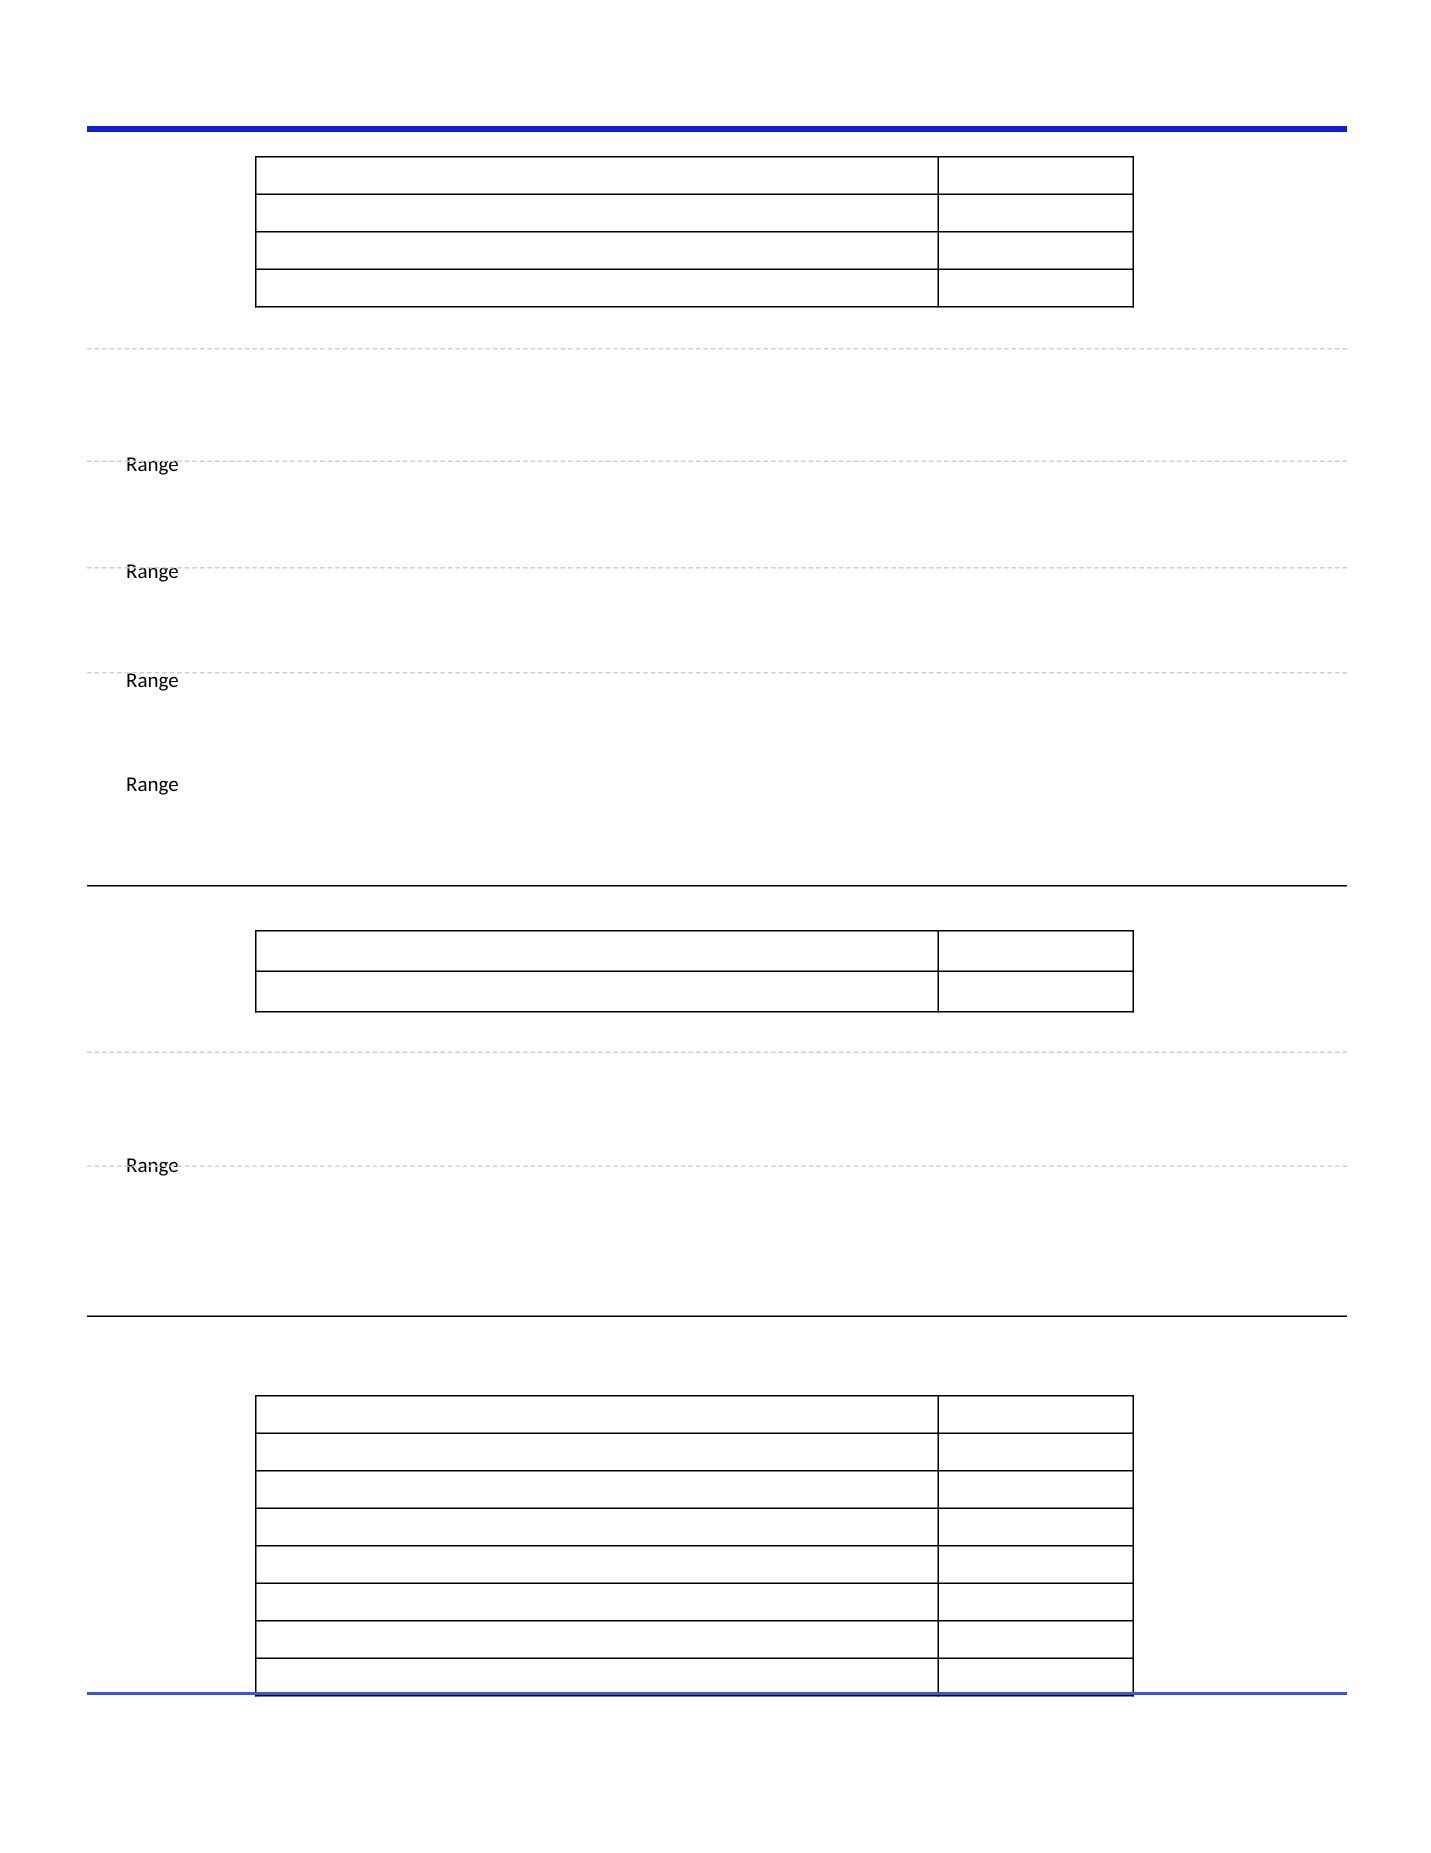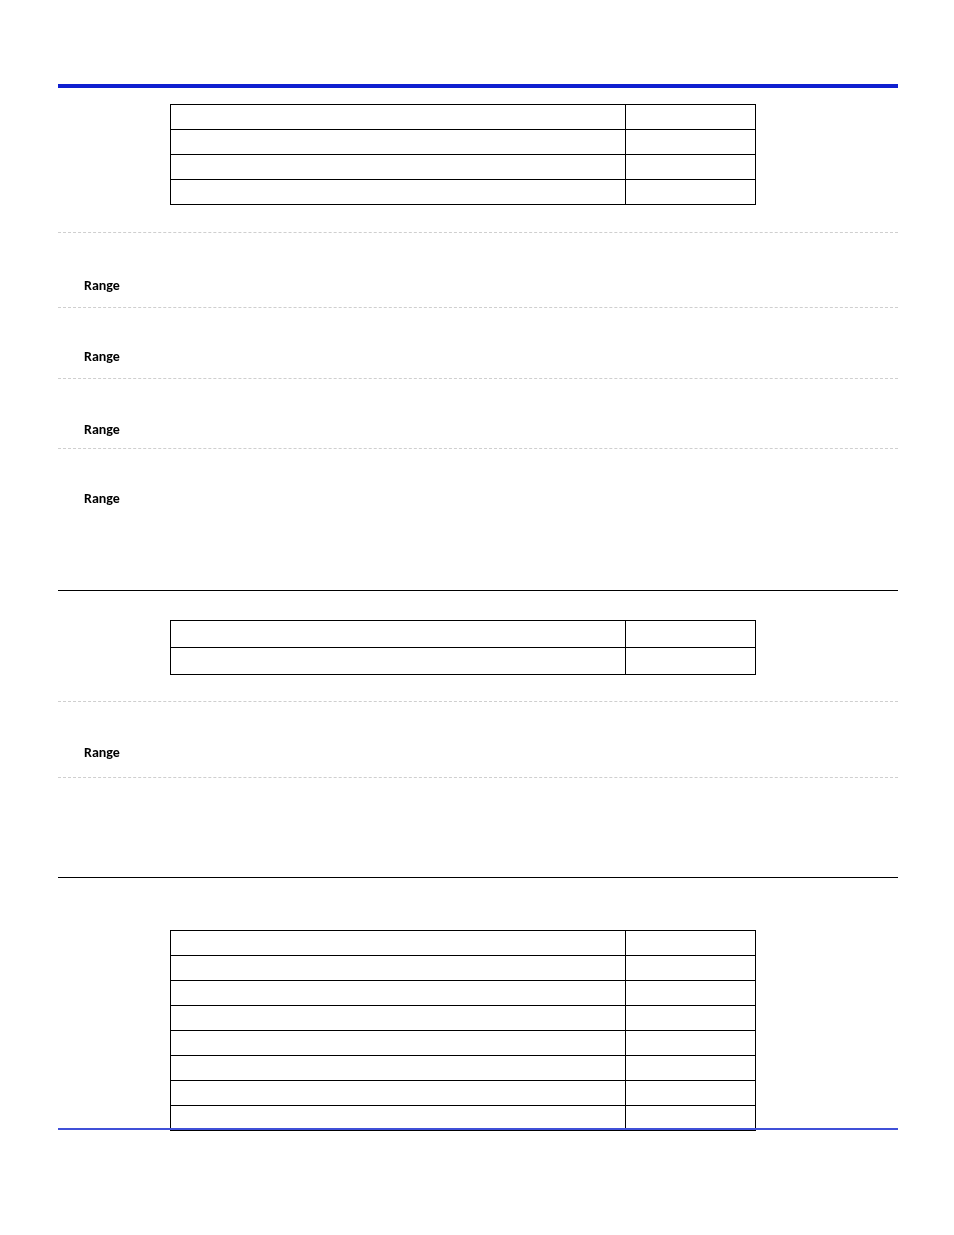--- a/index.html
+++ b/index.html
@@ -73,24 +73,25 @@
     .solid-sep {
       position: absolute;
       left: 58px;
       right: 56px;
       height: 0;
       border-top: 1px solid #000;
     }
     .range-label {
       position: absolute;
       left: 84px;
-      font-weight: bold;
+      font-weight: normal;
       font-size: 14px;
       color: #000;
       font-family: Calibri, Arial, sans-serif;
+      margin-top: 24px;
     }
     .sep1 { top: 232px; }
     .range1 { top: 277px; }
     .sep2 { top: 307px; }
     .range2 { top: 348px; }
     .sep3 { top: 378px; }
     .range3 { top: 421px; }
     .sep4 { top: 448px; }
     .range4 { top: 490px; }
     .solid1 { top: 590px; }

